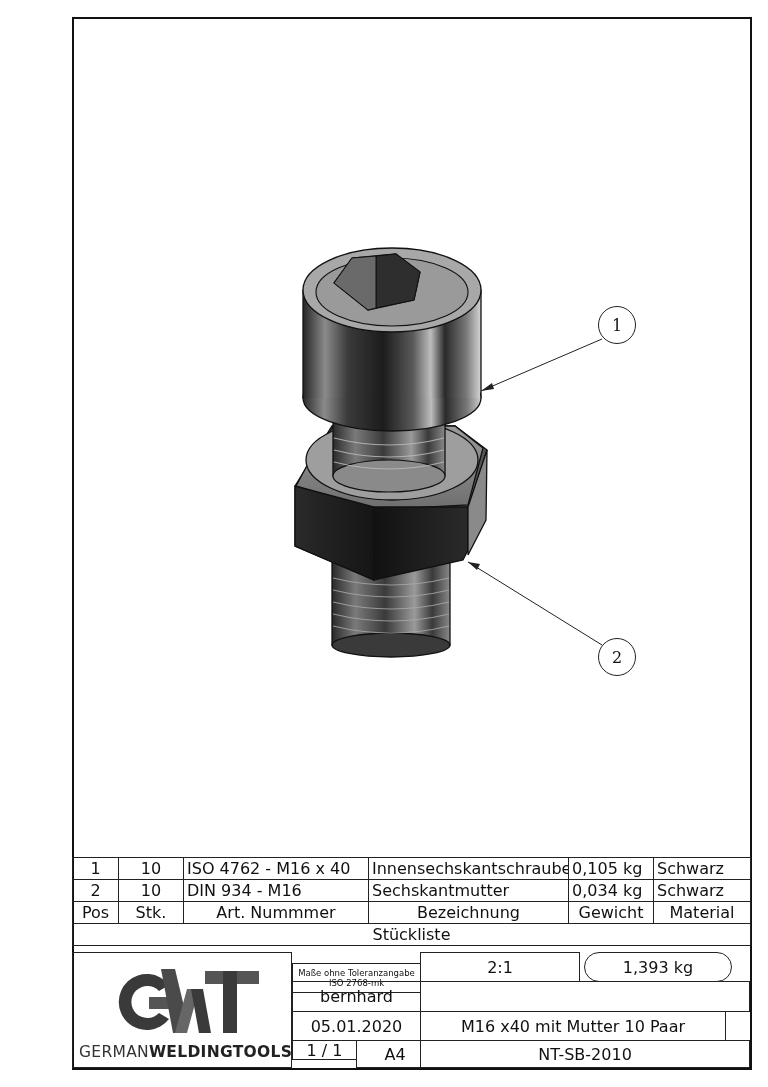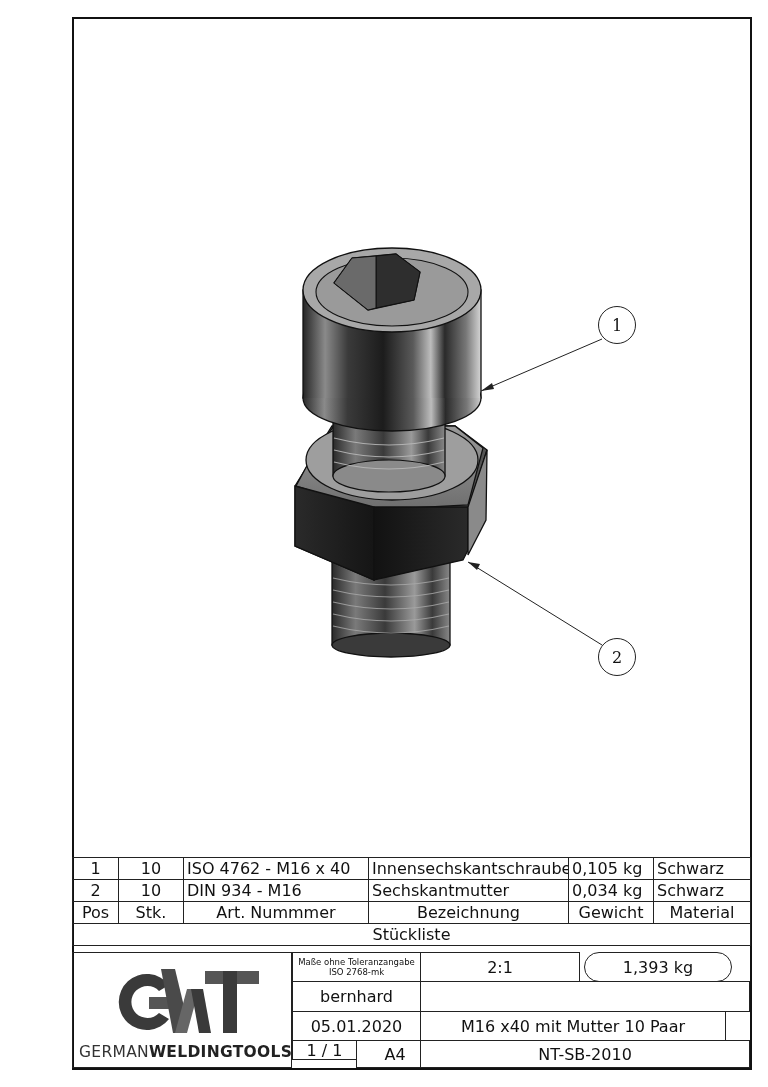--- a/index.html
+++ b/index.html
@@ -186,21 +186,21 @@
       <polygon points="50,2 64,2 76,52 70,66 62,66" fill="#4a4a4a"></polygon>
       <polygon points="64,66 76,22 88,22 76,66" fill="#666"></polygon>
       <polygon points="80,22 92,22 100,66 88,66" fill="#3a3a3a"></polygon>
 
       <rect x="94" y="4" width="54" height="13" fill="#555"></rect>
       <rect x="112" y="4" width="14" height="62" fill="#3a3a3a"></rect>
     </svg>
     <div class="logo-text"><span>GERMAN</span><b>WELDINGTOOLS</b></div>
   </div>
 
-  <div class="cell small" style="left:220px; top:0; width:129px; height:30px;">
+  <div class="cell small" style="left:220px; top:11px; width:129px; height:30px;">
     <span>Maße ohne Toleranzangabe</span>
     <span>ISO 2768-mk</span>
   </div>
   <div class="cell" style="left:220px; top:29px; width:129px; height:31px;">bernhard</div>
   <div class="cell" style="left:220px; top:59px; width:129px; height:30px;">05.01.2020</div>
   <div class="cell" style="left:220px; top:88px; width:65px; height:20px;">1 / 1</div>
   <div class="cell" style="left:284px; top:88px; width:65px; height:28px;padding-left:13px;">A4</div>
 
   <div class="cell" style="left:348px; top:0; width:160px; height:30px;">2:1</div>
   <div class="cell" style="left:512px; top:0; width:148px; height:30px;border-radius:15px;">1,393 kg</div>

